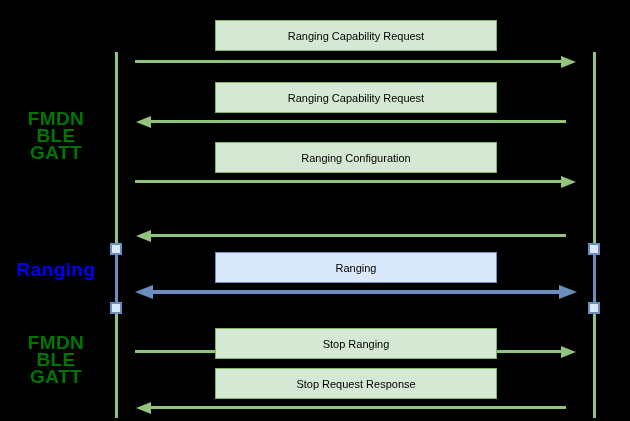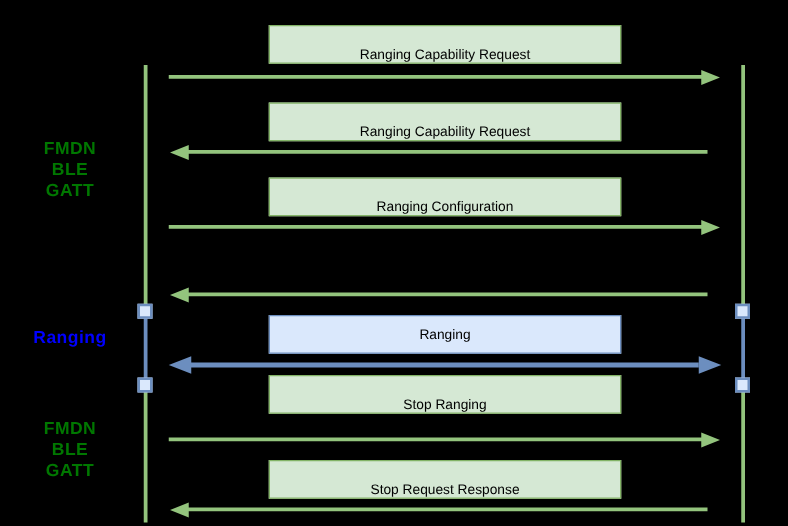--- a/index.html
+++ b/index.html
@@ -4,40 +4,40 @@
 <style>
   html,body{margin:0;padding:0;background:#000;}
   .stage{
     position:relative;width:630px;height:421px;overflow:hidden;
     background:var(--background,#000);
     font-family:"Liberation Sans",sans-serif;
   }
   
   .phase{
     position:absolute;left:0;width:112px;text-align:center;
-    font-weight:bold;font-size:14px;line-height:17px;letter-spacing:.4px;
+    font-weight:bold;font-size:19px;line-height:17px;letter-spacing:.4px;
   }
   .phase.green{color:var(--label-green,#007700);}
   .phase.blue{color:var(--label-blue,#0000ff);}
   
   .ll{position:absolute;width:3px;z-index:1;}
   .ll.g{background:var(--green-line,#93c47d);}
   .ll.b{background:var(--blue-stroke,#6c8ebf);}
   
   .node{
     position:absolute;width:12px;height:12px;box-sizing:border-box;z-index:3;
     background:var(--blue-fill,#dae8fc);border:2px solid var(--blue-stroke,#6c8ebf);
   }
   
   .msg-box{
     position:absolute;left:215px;width:282px;height:31px;box-sizing:border-box;
     display:flex;align-items:center;justify-content:center;z-index:2;
     font-size:11px;color:var(--box-text,#000);
   }
-  .msg-green{background:var(--green-fill,#d5e8d4);border:1.5px solid var(--green-stroke,#82b366);align-items:flex-end;}
+  .msg-green{background:var(--green-fill,#d5e8d4);border:1.5px solid var(--green-stroke,#82b366);}
   .msg-blue{background:var(--blue-fill,#dae8fc);border:1.5px solid var(--blue-stroke,#6c8ebf);}
   
   .aline{position:absolute;height:3px;background:var(--green-line,#93c47d);z-index:1;}
   .aline.blue{height:4px;background:var(--blue-stroke,#6c8ebf);}
   .head{position:absolute;width:0;height:0;z-index:2;}
   .head.r{border-left:15px solid var(--green-line,#93c47d);border-top:6px solid transparent;border-bottom:6px solid transparent;}
   .head.l{border-right:15px solid var(--green-line,#93c47d);border-top:6px solid transparent;border-bottom:6px solid transparent;}
   .head.r.blue{border-left:18px solid var(--blue-stroke,#6c8ebf);border-top:7px solid transparent;border-bottom:7px solid transparent;}
   .head.l.blue{border-right:18px solid var(--blue-stroke,#6c8ebf);border-top:7px solid transparent;border-bottom:7px solid transparent;}
 </style>
@@ -93,21 +93,21 @@
   <div class="aline" style="left:150px;top:234px;width:416px"></div>
   <div class="head l" style="left:136px;top:230px"></div>
 
   <div class="msg-box msg-blue" style="top:252px">
     <span>Ranging</span>
   </div>
   <div class="aline blue" style="left:152px;top:290px;width:407px"></div>
   <div class="head l blue" style="left:135px;top:285px"></div>
   <div class="head r blue" style="left:559px;top:285px"></div>
 
-  <div class="msg-box msg-green" style="top:300px">
+  <div class="msg-box msg-green" style="top:328px">
     <span>Stop Ranging</span>
   </div>
   <div class="aline" style="left:135px;top:350px;width:427px"></div>
   <div class="head r" style="left:561px;top:346px"></div>
 
   <div class="msg-box msg-green" style="top:368px">
     <span>Stop Request Response</span>
   </div>
   <div class="aline" style="left:150px;top:406px;width:416px"></div>
   <div class="head l" style="left:136px;top:402px"></div>

